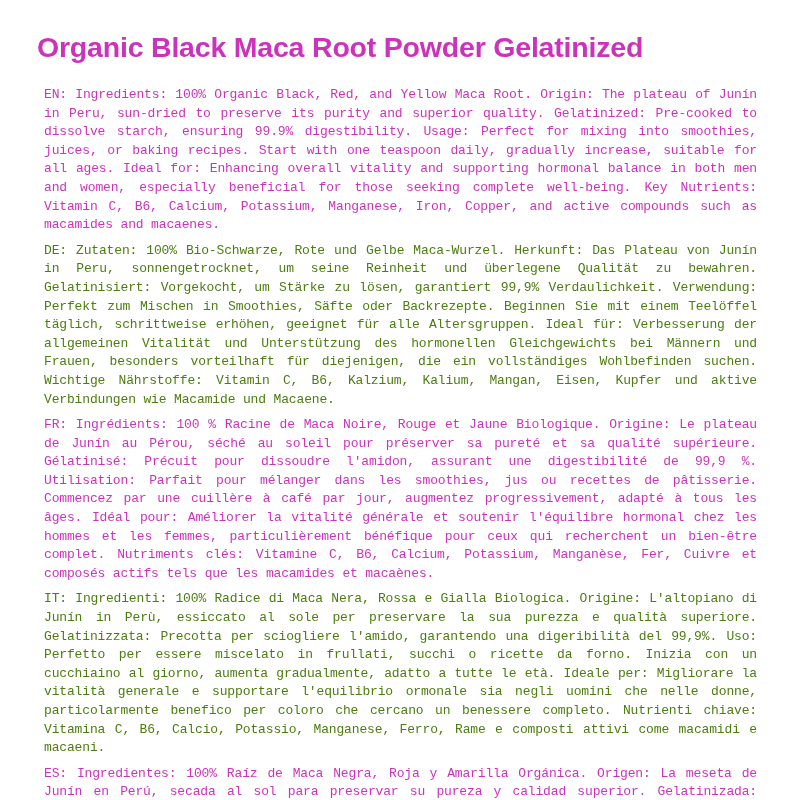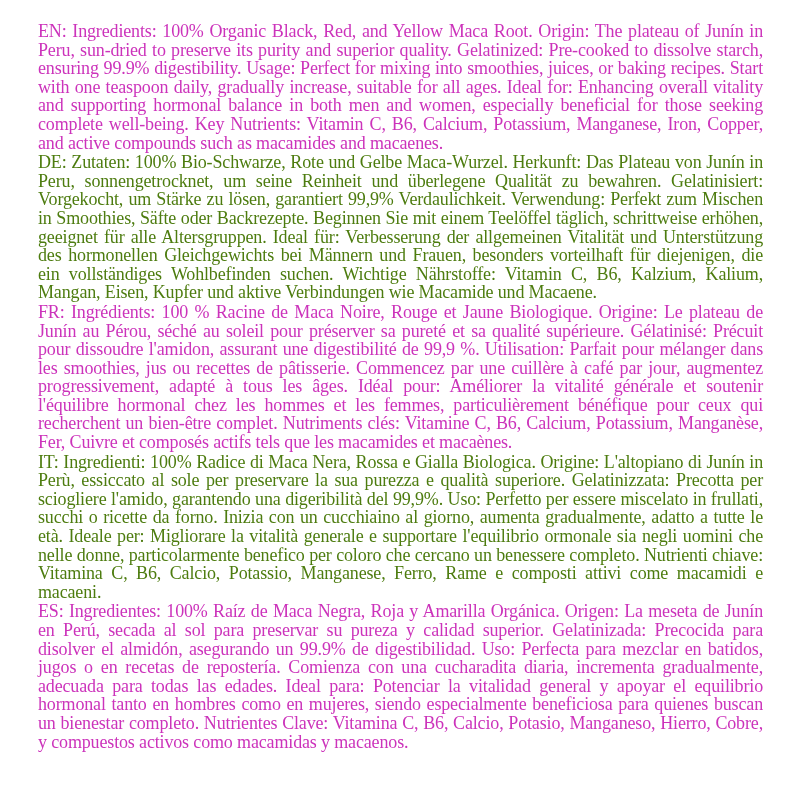--- a/index.html
+++ b/index.html
@@ -27,34 +27,35 @@
       font-size: 28.5px;
       line-height: 34px;
       color: #cc33bb;
       letter-spacing: -0.2px;
       white-space: nowrap;
     }
     .content {
       margin-top: 22px;
     }
     .para {
-      margin: 1px;
-      font-family: Liberation Serif, serif;
-      font-size: 18px;
+      margin: 7px;
+      font-family: Liberation Mono, monospace;
+      font-size: 13px;
       line-height: 18.6px;
       text-align: justify;
       letter-spacing: -0.15px;
     }
     .pink { color: #cc33bb; }
     .black { color: #4d7c0f; }
   </style>
 </head>
 <body>
 
 <div class="page">
+  <h1 class="title">Organic Black Maca Root Powder Gelatinized</h1>
 
   <div class="content">
     <p class="para pink">EN: Ingredients: 100% Organic Black, Red, and Yellow Maca Root. Origin: The plateau of Junín in Peru, sun-dried to preserve its purity and superior quality. Gelatinized: Pre-cooked to dissolve starch, ensuring 99.9% digestibility. Usage: Perfect for mixing into smoothies, juices, or baking recipes. Start with one teaspoon daily, gradually increase, suitable for all ages. Ideal for: Enhancing overall vitality and supporting hormonal balance in both men and women, especially beneficial for those seeking complete well-being. Key Nutrients: Vitamin C, B6, Calcium, Potassium, Manganese, Iron, Copper, and active compounds such as macamides and macaenes.</p>
     <p class="para black">DE: Zutaten: 100% Bio-Schwarze, Rote und Gelbe Maca-Wurzel. Herkunft: Das Plateau von Junín in Peru, sonnengetrocknet, um seine Reinheit und überlegene Qualität zu bewahren. Gelatinisiert: Vorgekocht, um Stärke zu lösen, garantiert 99,9% Verdaulichkeit. Verwendung: Perfekt zum Mischen in Smoothies, Säfte oder Backrezepte. Beginnen Sie mit einem Teelöffel täglich, schrittweise erhöhen, geeignet für alle Altersgruppen. Ideal für: Verbesserung der allgemeinen Vitalität und Unterstützung des hormonellen Gleichgewichts bei Männern und Frauen, besonders vorteilhaft für diejenigen, die ein vollständiges Wohlbefinden suchen. Wichtige Nährstoffe: Vitamin C, B6, Kalzium, Kalium, Mangan, Eisen, Kupfer und aktive Verbindungen wie Macamide und Macaene.</p>
     <p class="para pink">FR: Ingrédients: 100 % Racine de Maca Noire, Rouge et Jaune Biologique. Origine: Le plateau de Junín au Pérou, séché au soleil pour préserver sa pureté et sa qualité supérieure. Gélatinisé: Précuit pour dissoudre l'amidon, assurant une digestibilité de 99,9 %. Utilisation: Parfait pour mélanger dans les smoothies, jus ou recettes de pâtisserie. Commencez par une cuillère à café par jour, augmentez progressivement, adapté à tous les âges. Idéal pour: Améliorer la vitalité générale et soutenir l'équilibre hormonal chez les hommes et les femmes, particulièrement bénéfique pour ceux qui recherchent un bien-être complet. Nutriments clés: Vitamine C, B6, Calcium, Potassium, Manganèse, Fer, Cuivre et composés actifs tels que les macamides et macaènes.</p>
     <p class="para black">IT: Ingredienti: 100% Radice di Maca Nera, Rossa e Gialla Biologica. Origine: L'altopiano di Junín in Perù, essiccato al sole per preservare la sua purezza e qualità superiore. Gelatinizzata: Precotta per sciogliere l'amido, garantendo una digeribilità del 99,9%. Uso: Perfetto per essere miscelato in frullati, succhi o ricette da forno. Inizia con un cucchiaino al giorno, aumenta gradualmente, adatto a tutte le età. Ideale per: Migliorare la vitalità generale e supportare l'equilibrio ormonale sia negli uomini che nelle donne, particolarmente benefico per coloro che cercano un benessere completo. Nutrienti chiave: Vitamina C, B6, Calcio, Potassio, Manganese, Ferro, Rame e composti attivi come macamidi e macaeni.</p>
     <p class="para pink">ES: Ingredientes: 100% Raíz de Maca Negra, Roja y Amarilla Orgánica. Origen: La meseta de Junín en Perú, secada al sol para preservar su pureza y calidad superior. Gelatinizada: Precocida para disolver el almidón, asegurando un 99.9% de digestibilidad. Uso: Perfecta para mezclar en batidos, jugos o en recetas de repostería. Comienza con una cucharadita diaria, incrementa gradualmente, adecuada para todas las edades. Ideal para: Potenciar la vitalidad general y apoyar el equilibrio hormonal tanto en hombres como en mujeres, siendo especialmente beneficiosa para quienes buscan un bienestar completo. Nutrientes Clave: Vitamina C, B6, Calcio, Potasio, Manganeso, Hierro, Cobre, y compuestos activos como macamidas y macaenos.</p>
   </div>
 </div>
 

